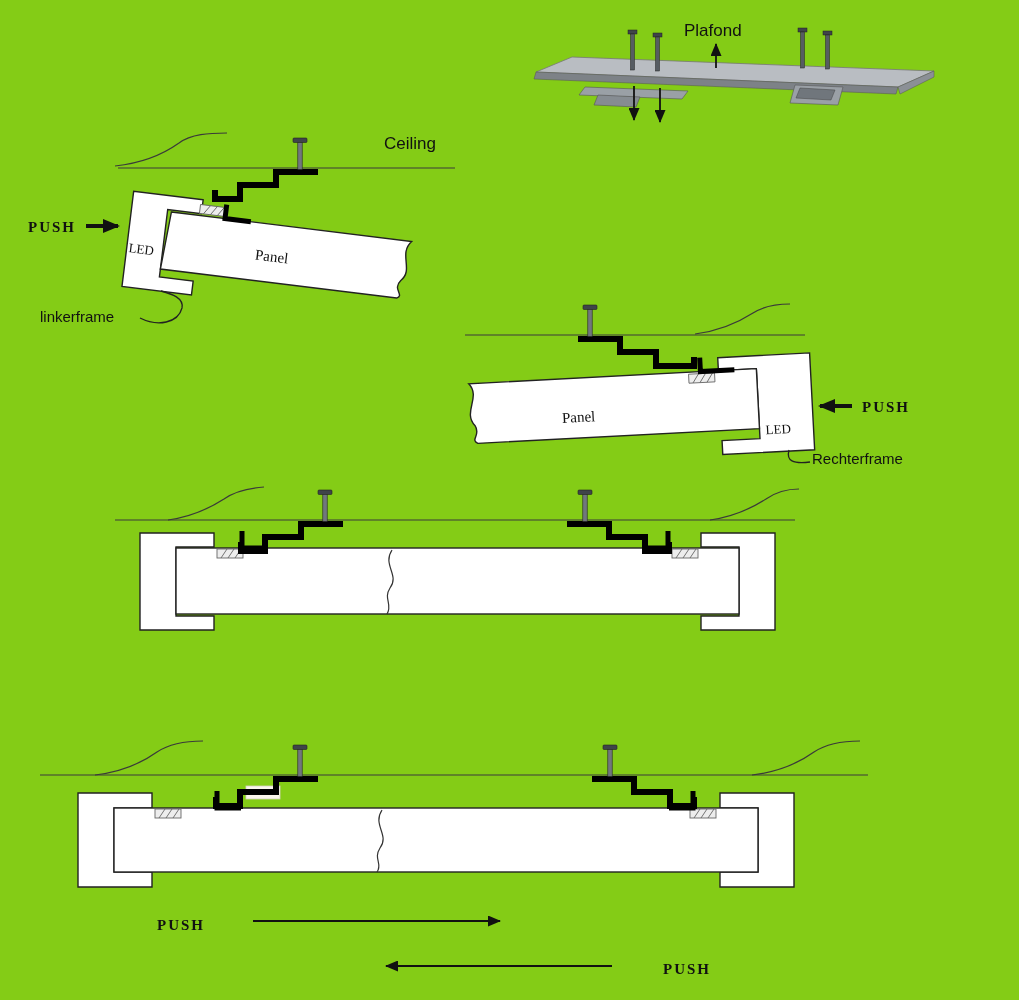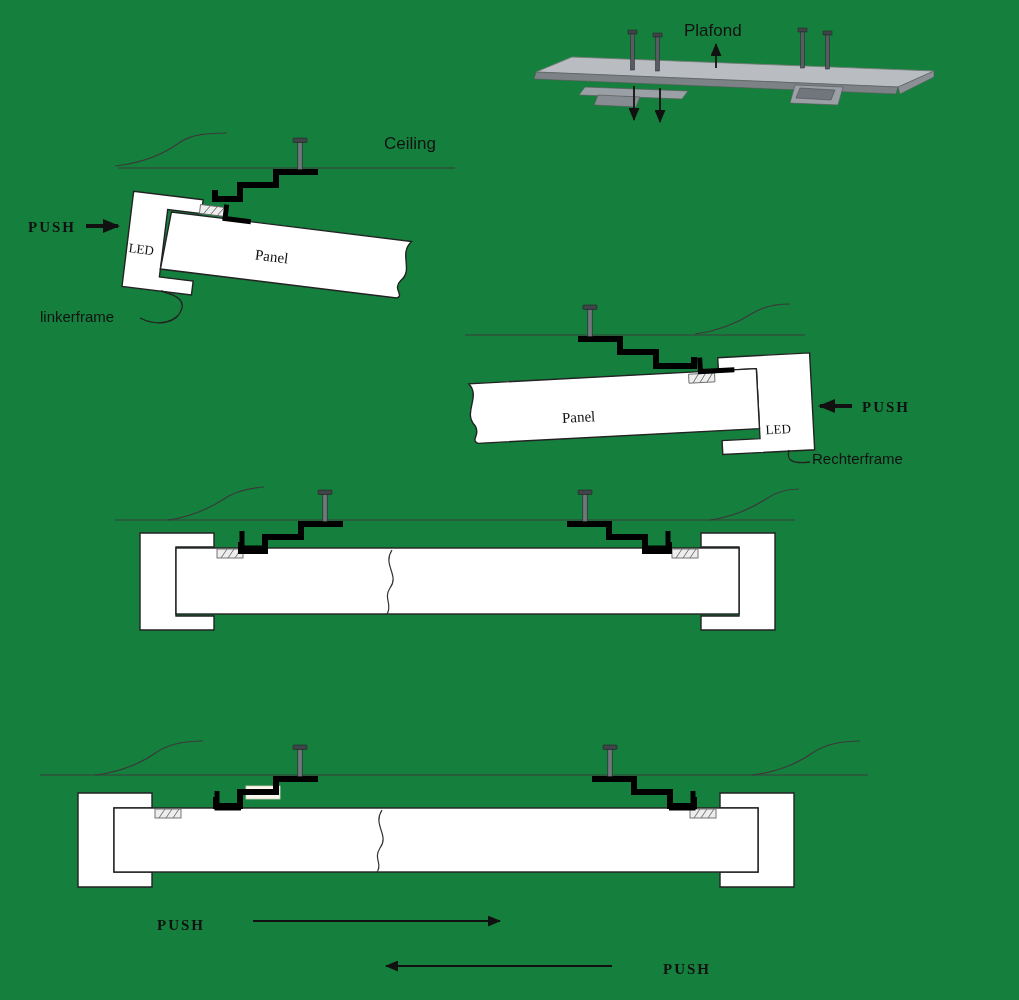--- a/index.html
+++ b/index.html
@@ -1,16 +1,16 @@
 <!DOCTYPE html>
 <html><head>
 <meta charset="utf-8">
 <style>
   html,body{margin:0;padding:0;background:#ffffff;}
-  .canvas{position:relative;width:1019px;height:1000px;background:#15803d;overflow:hidden;}
+  .canvas{position:relative;width:1019px;height:1000px;background:#84cc16;overflow:hidden;}
   svg{display:block;}
   text{fill:#111;}
   .t-sans{font-family:"Liberation Sans",sans-serif;}
   .t-serif{font-family:"Liberation Serif",serif;}
   .push{font-weight:700;letter-spacing:2px;}
   .outline{fill:#ffffff;stroke:#222;stroke-width:1.4;}
   .thin{fill:none;stroke:#3a3a3a;stroke-width:1.2;}
   .bracket{fill:none;stroke:#000;stroke-width:6;stroke-linejoin:miter;stroke-linecap:butt;}
   .clip{fill:none;stroke:#000;stroke-width:5;stroke-linejoin:miter;}
   .leader{fill:none;stroke:#222;stroke-width:1.3;}

